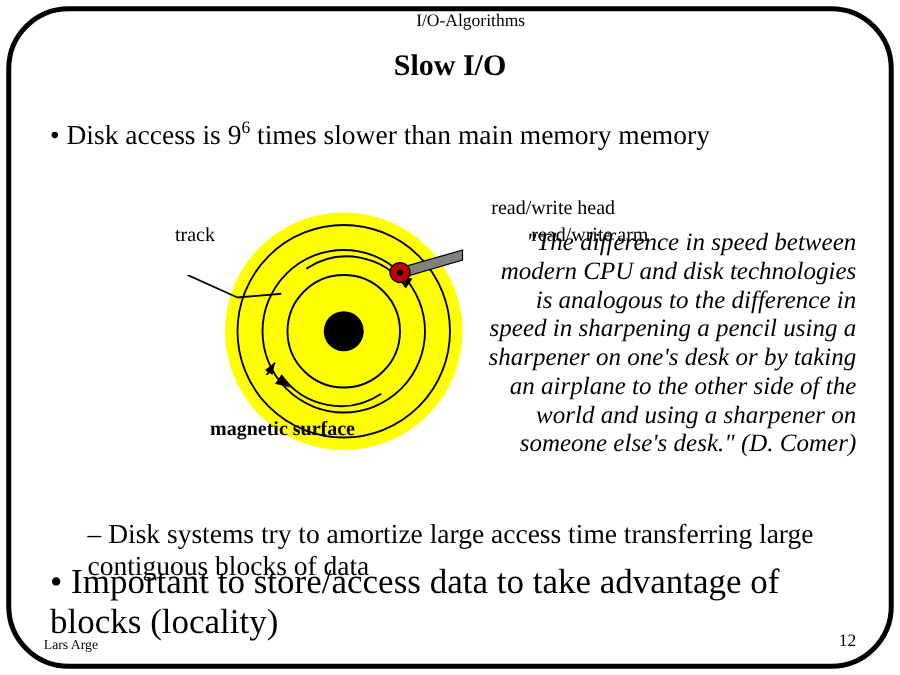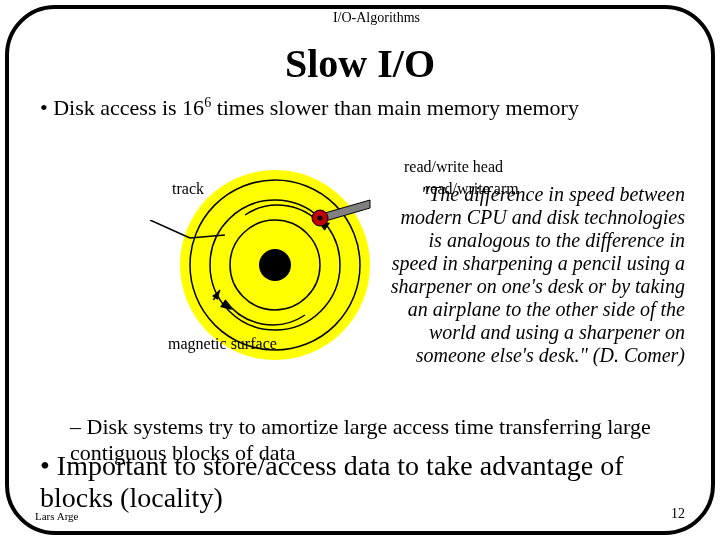--- a/index.html
+++ b/index.html
@@ -30,21 +30,21 @@
     text-align: center;
     font-size: 14px;
     margin-left: 33px;
   }
   .title {
     position: absolute;
     top: 40px;
     left: 0;
     right: 0;
     text-align: center;
-    font-size: 40px;
+    font-size: 24px;
     font-weight: bold;
   }
   .bullet1 {
     position: absolute;
     top: 95px;
     left: 40px;
     right: 20px;
     font-size: 22px;
   }
   .sup { font-size: 14px; vertical-align: super; }
@@ -53,45 +53,45 @@
     top: 160px;
     left: 170px;
     width: 210px;
     height: 210px;
   }
   .label-track {
     position: absolute;
     top: 180px;
     left: 140px;
     font-size: 16px;
-    margin-left: 32px;
   }
   .label-track-line {
     position: absolute;
     top: 220px;
     left: 140px;
   }
   .label-head {
     position: absolute;
     top: 158px;
-    left: 404px;
+    left: 393px;
     font-size: 16px;
   }
   .label-arm {
     position: absolute;
     top: 180px;
     left: 425px;
     font-size: 16px;
     text-align: center;
   }
   .label-surface {
     position: absolute;
     top: 335px;
     left: 168px;
     font-size: 16px;
+    font-weight: bold;
   }
   .quote {
     position: absolute;
     top: 183px;
     right: 35px;
     width: 300px;
     font-size: 20px;
     font-style: italic;
     text-align: right;
     line-height: 1.15;
@@ -128,21 +128,21 @@
 </head>
 <body>
 
 <div class="slide-frame"></div>
 
 <div class="header-label">I/O-Algorithms</div>
 
 <div class="title">Slow I/O</div>
 
 <div class="bullet1">
-  <span>•   Disk access is 16</span><span class="sup">6</span><span> times slower than main memory memory</span>
+  <span>•   Disk access is 9</span><span class="sup">6</span><span> times slower than main memory memory</span>
 </div>
 
 <svg class="diagram" viewBox="0 0 210 210">
 
   <circle cx="105" cy="105" r="95" fill="#ffff00" stroke="none"></circle>
 
   <circle cx="105" cy="105" r="85" fill="none" stroke="black" stroke-width="1.5"></circle>
   <circle cx="105" cy="105" r="65" fill="none" stroke="black" stroke-width="1.5"></circle>
   <circle cx="105" cy="105" r="45" fill="none" stroke="black" stroke-width="1.5"></circle>
 

